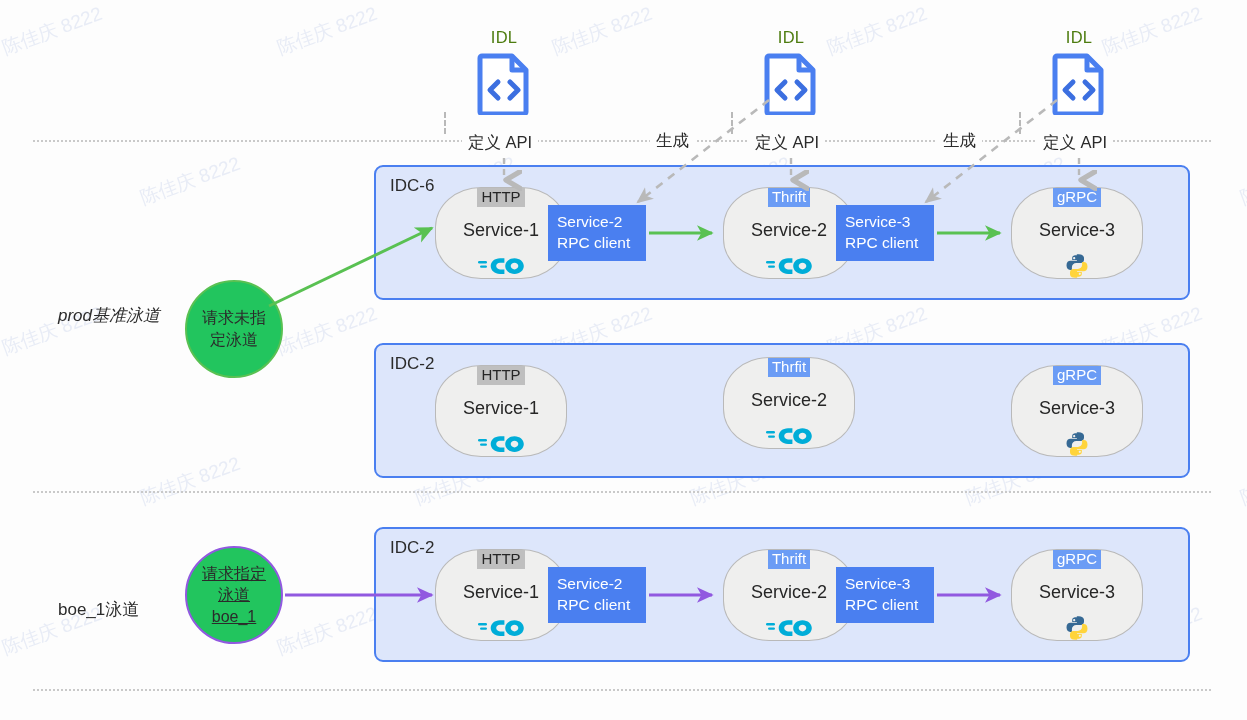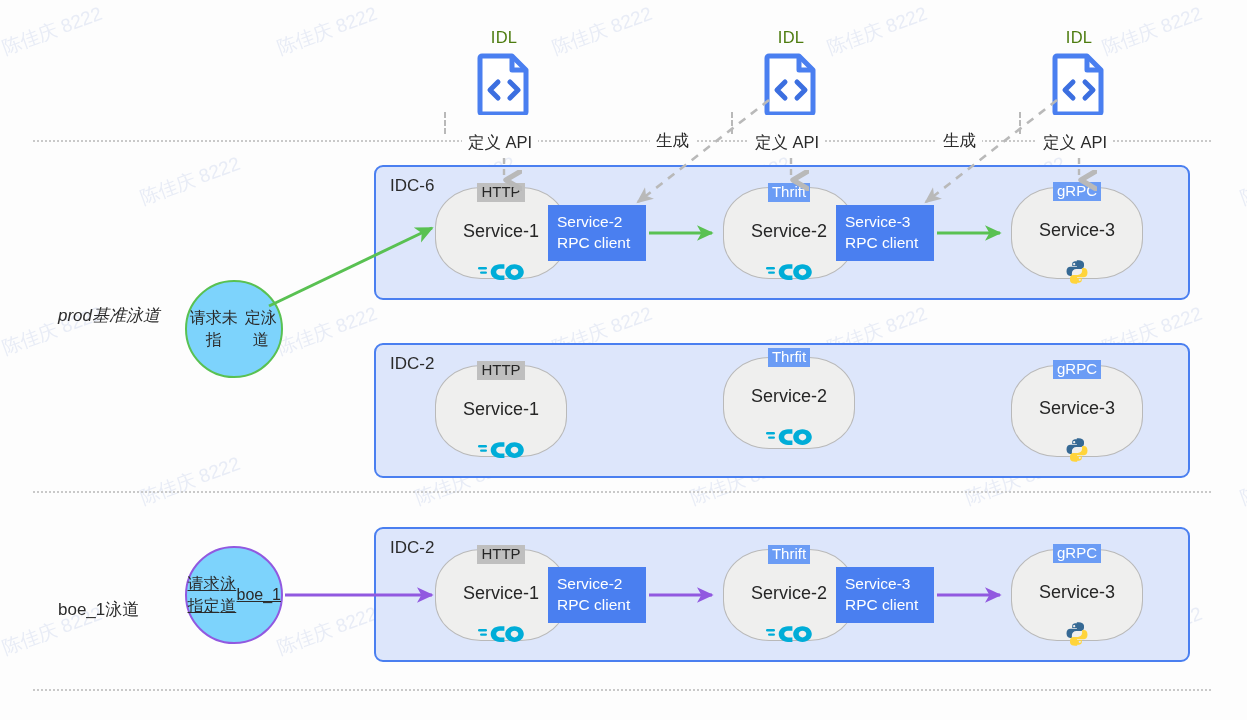--- a/index.html
+++ b/index.html
@@ -65,21 +65,21 @@
 
   
   .svc {
     position: absolute; z-index: 3;
     width: 132px; height: 92px;
     background: #efefee;
     border: 1.8px solid #b9b9b9;
     border-radius: 46px / 40px;
     display: flex; flex-direction: column;
     align-items: center; justify-content: center;
-    gap: 18px;
+    gap: 12px;
   }
   .svc-proto { font-size: 15px; line-height: 1.25; padding: 0 4px; }
   .proto-http { background: #bfbfbf; color: #262626; }
   .proto-blue { background: #6b9cf5; color: #ffffff; }
   .svc-name { font-size: 18px; color: #262626; margin-top: 1px; }
   .svc-logo { height: 24px; display: flex; align-items: center; justify-content: center; margin-top: 1px; }
 
   
   .rpc {
     position: absolute; z-index: 6;
@@ -93,22 +93,22 @@
   }
 
   
   .lane-name {
     position: absolute; z-index: 4;
     font-size: 17px; color: #2b2b2b; white-space: nowrap;
   }
   .req-circle {
     position: absolute; z-index: 4;
     width: 98px; height: 98px; border-radius: 50%;
-    background: #7dd3fc;
-    display: flex; flex-direction: row;
+    background: #22c55e;
+    display: flex; flex-direction: column;
     align-items: center; justify-content: center;
     text-align: center; line-height: 1.35;
     font-size: 16px; color: #2b2b2b;
   }
   .req-green { border: 2.4px solid #59c152; }
   .req-purple { border: 2.4px solid #9159e0; }
 
   svg.overlay { position: absolute; inset: 0; width: 1247px; height: 720px; z-index: 5; pointer-events: none; }
 </style>
 </head>

